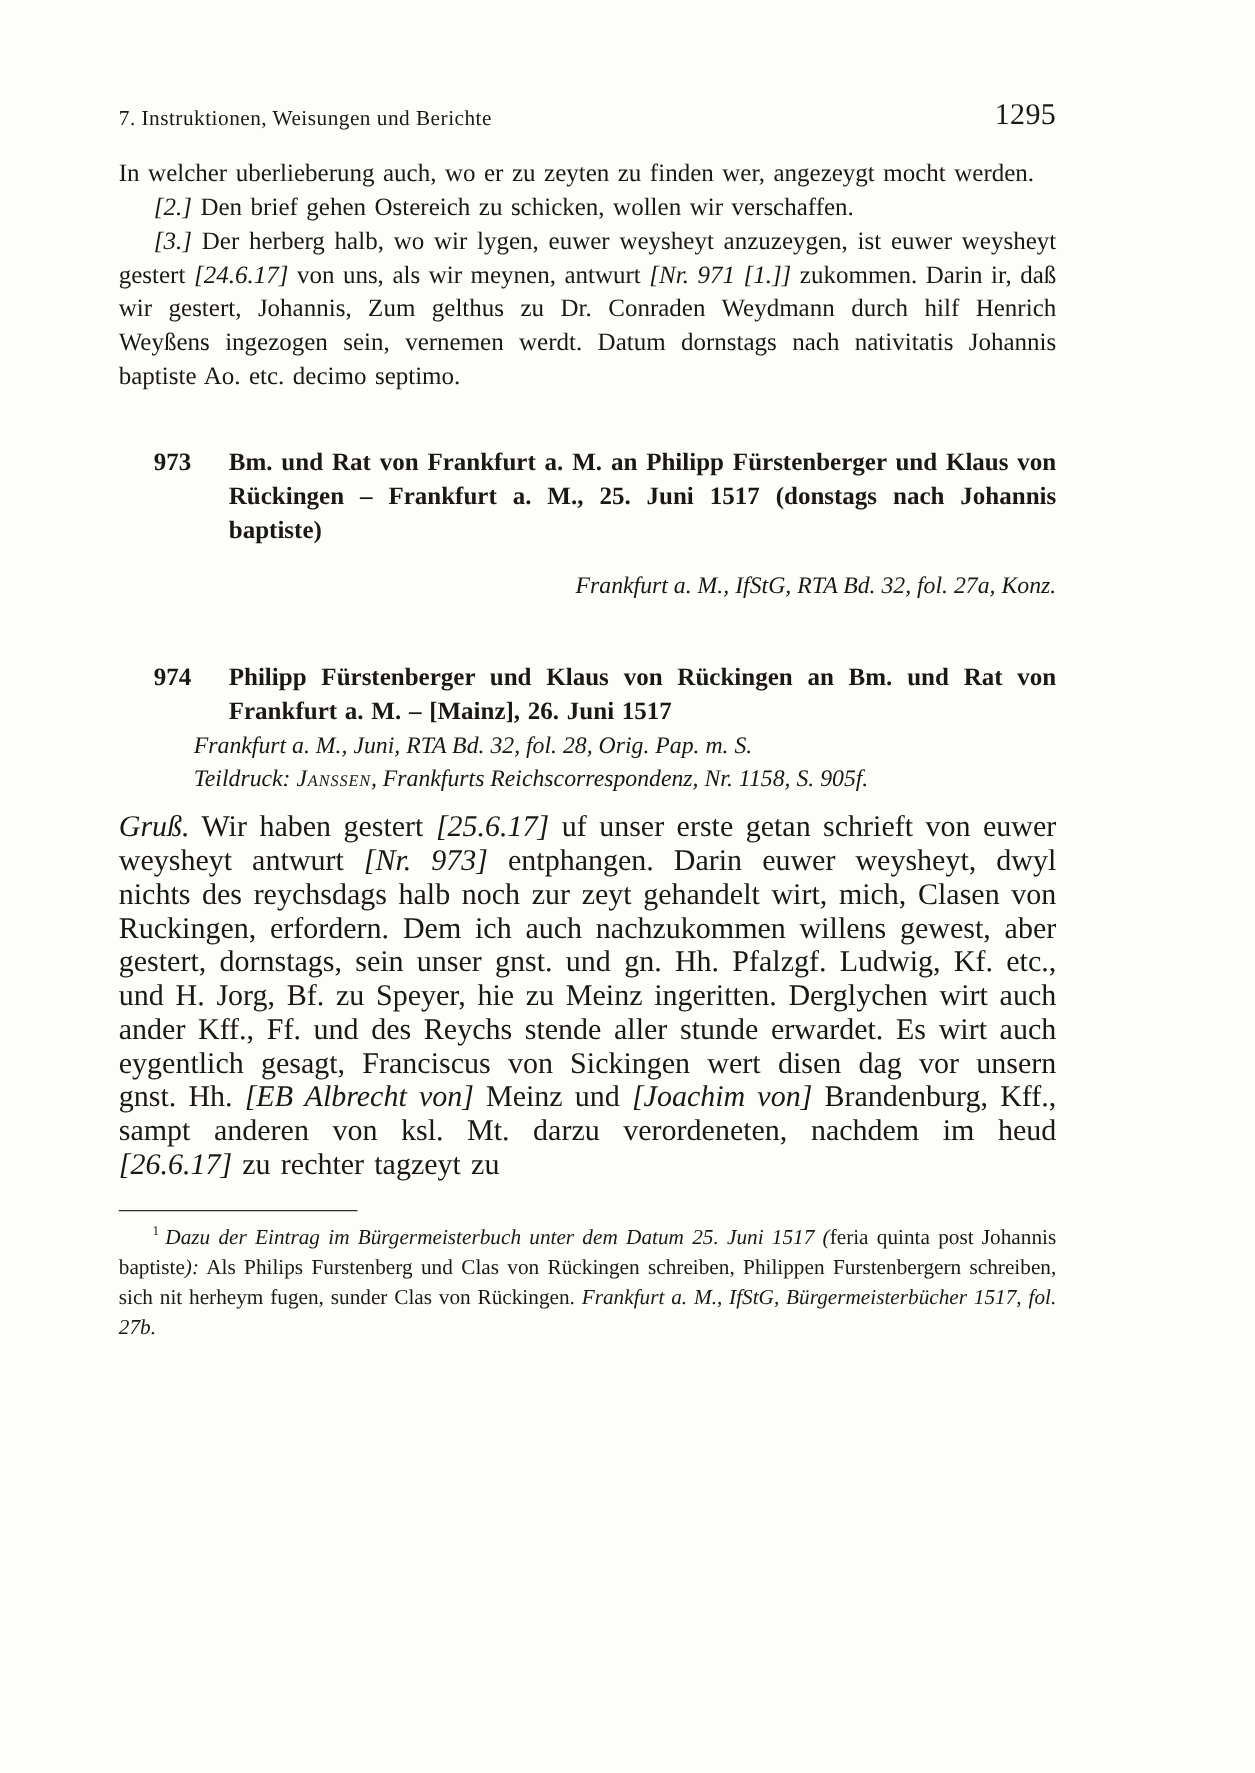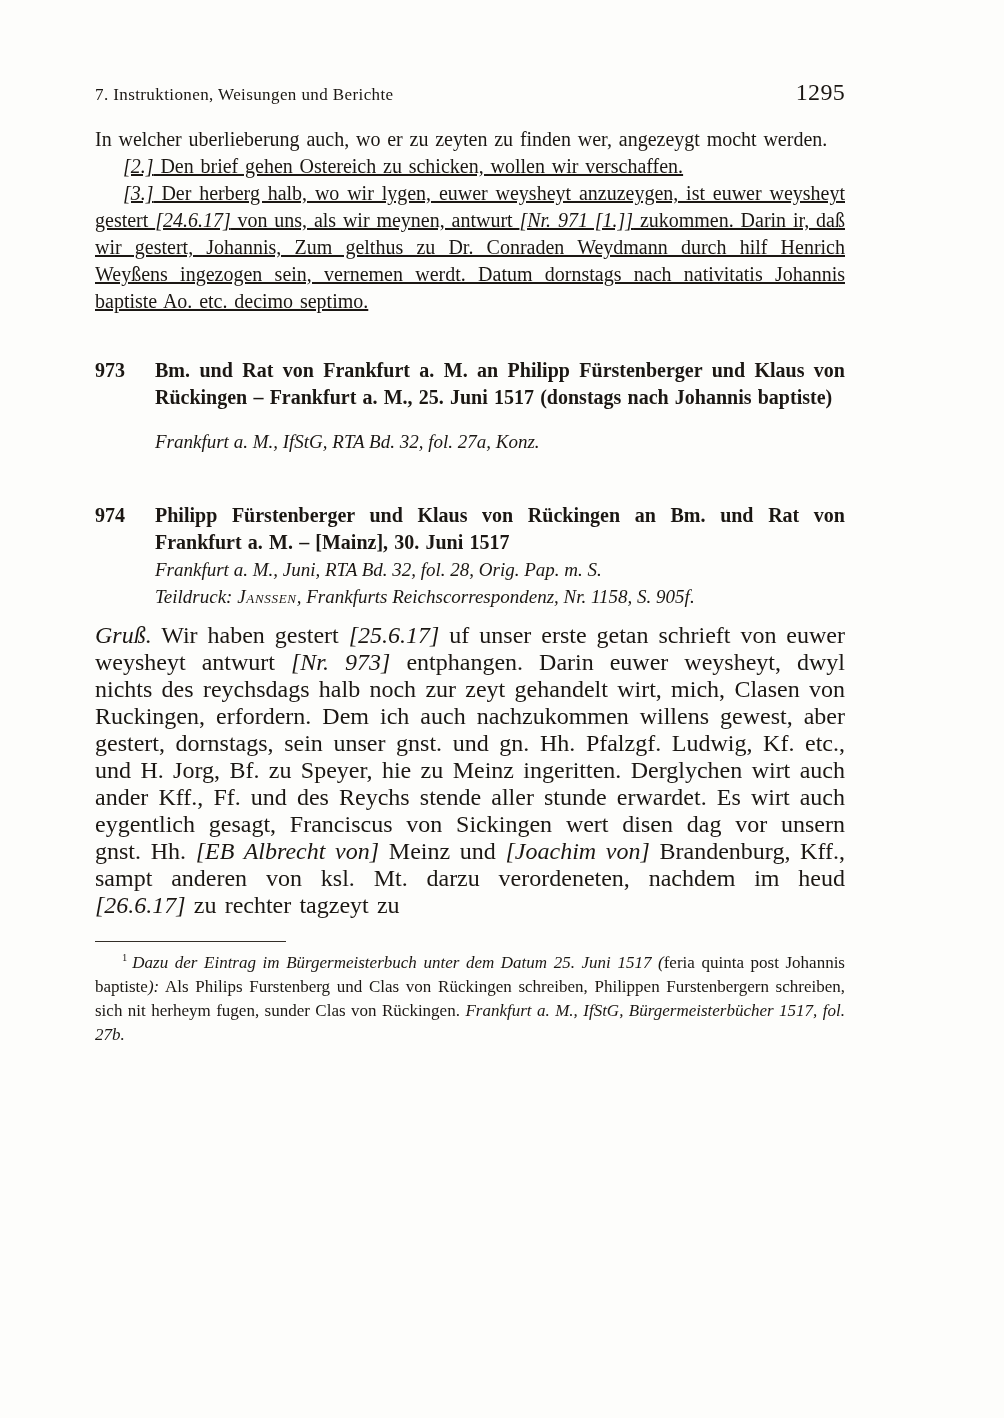--- a/index.html
+++ b/index.html
@@ -38,26 +38,26 @@
   }
 
   
   p { margin: 0; }
   .body-para {
     font-size: 20px;
     line-height: 27px;
     text-align: justify;
     word-spacing: 0.09em;
   }
-  .indent { text-indent: 28px; text-decoration: underline; }
+  .indent { text-indent: 28px; }
 
   
   .doc-973 { margin-top: 42px; }
   .doc-974 { margin-top: 47px; }
-  .doc-head { display: flex; }
+  .doc-head { display: flex; margin-left: 28px; }
   .doc-num {
     flex: none;
     width: 60px;
     font-weight: bold;
     font-size: 20px;
     line-height: 27px;
   }
   .doc-title {
     flex: 1;
     font-weight: bold;
@@ -65,21 +65,21 @@
     line-height: 27px;
     text-align: justify;
     word-spacing: 0.06em;
   }
   .source-line {
     margin-left: 60px;
     font-style: italic;
     font-size: 19px;
     line-height: 27px;
   }
-  .doc-973 .source-line { margin-top: 17px; }
+  .doc-973 .source-line { margin-top: 17px; text-align: right; }
   .regest {
     font-style: italic;
     font-size: 20px;
     line-height: 27px;
     text-align: justify;
     word-spacing: 0.06em;
   }
   .regest-full { margin-top: 13px; }
   .regest-indented { margin-left: 60px; margin-top: 16px; margin-bottom: 7px; }
   .letter-body {
@@ -133,21 +133,21 @@
     <div class="doc-head">
       <span class="doc-num">973</span>
       <h2 class="doc-title">Bm. und Rat von Frankfurt a. M. an Philipp Fürstenberger und Klaus von Rückingen – Frankfurt a. M., 25. Juni 1517 (donstags nach Johannis baptiste)</h2>
     </div>
     <p class="source-line">Frankfurt a. M., IfStG, RTA Bd. 32, fol. 27a, Konz.</p>
   </section>
 
   <section class="doc doc-974">
     <div class="doc-head">
       <span class="doc-num">974</span>
-      <h2 class="doc-title">Philipp Fürstenberger und Klaus von Rückingen an Bm. und Rat von Frankfurt a. M. – [Mainz], 30. Juni 1517</h2>
+      <h2 class="doc-title">Philipp Fürstenberger und Klaus von Rückingen an Bm. und Rat von Frankfurt a. M. – [Mainz], 26. Juni 1517</h2>
     </div>
     <p class="source-line">Frankfurt a. M., Juni, RTA Bd. 32, fol. 28, Orig. Pap. m. S.</p>
     <p class="source-line"><span class="run-i">Teildruck: </span><span class="run-sc">Janssen</span><span class="run-i">, Frankfurts Reichscorrespondenz, Nr. 1158, S. 905f.</span></p>
     <p class="letter-body"><span class="run-i">Gruß.</span><span> Wir haben gestert </span><span class="run-i">[25.6.17]</span><span> uf unser erste getan schrieft von euwer weysheyt antwurt </span><span class="run-i">[Nr. 973]</span><span> entphangen. Darin euwer weysheyt, dwyl nichts des reychsdags halb noch zur zeyt gehandelt wirt, mich, Clasen von Ruckingen, erfordern. Dem ich auch nachzukommen willens gewest, aber gestert, dornstags, sein unser gnst. und gn. Hh. Pfalzgf. Ludwig, Kf. etc., und H. Jorg, Bf. zu Speyer, hie zu Meinz ingeritten. Derglychen wirt auch ander Kff., Ff. und des Reychs stende aller stunde erwardet. Es wirt auch eygentlich gesagt, Franciscus von Sickingen wert disen dag vor unsern gnst. Hh. </span><span class="run-i">[EB Albrecht von]</span><span> Meinz und </span><span class="run-i">[Joachim von]</span><span> Brandenburg, Kff., sampt anderen von ksl. Mt. darzu verordeneten, nachdem im heud </span><span class="run-i">[26.6.17]</span><span> zu rechter tagzeyt zu</span></p>
   </section>
 
   <footer class="footnotes">
     <div class="footnote-rule"></div>
     <p class="footnote"><span class="run-sup fn-marker">1</span><span class="fn-body"><span class="run-i">Dazu der Eintrag im Bürgermeisterbuch unter dem Datum 25. Juni 1517 (</span><span>feria quinta post Johannis baptiste</span><span class="run-i">):</span><span> Als Philips Furstenberg und Clas von Rückingen schreiben, Philippen Furstenbergern schreiben, sich nit herheym fugen, sunder Clas von Rückingen. </span><span class="run-i">Frankfurt a. M., IfStG, Bürgermeisterbücher 1517, fol. 27b.</span></span></p>
   </footer>

